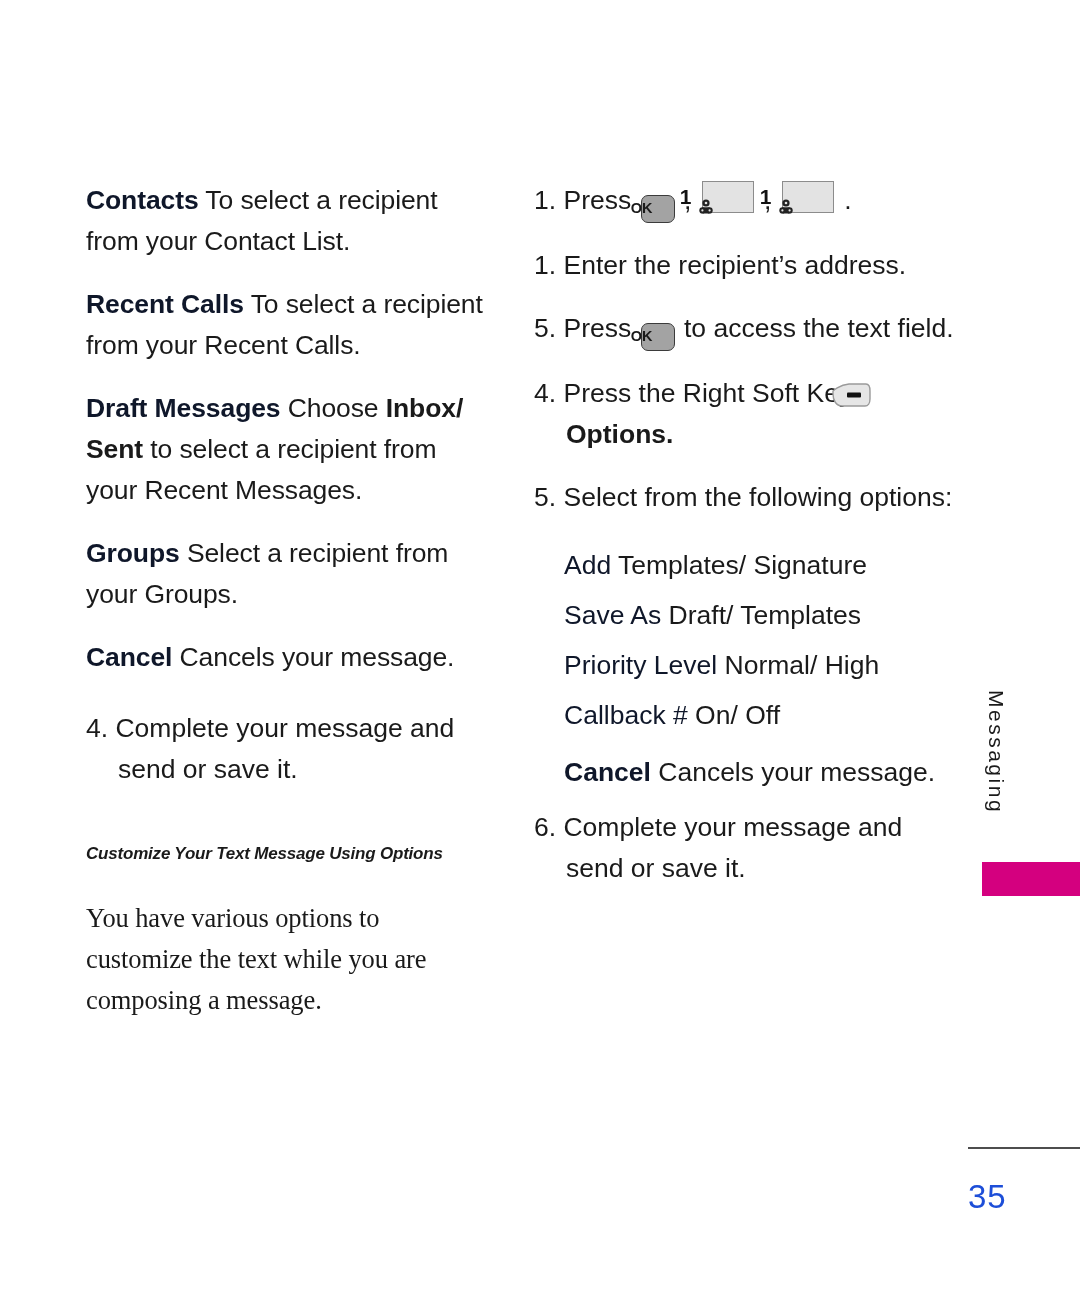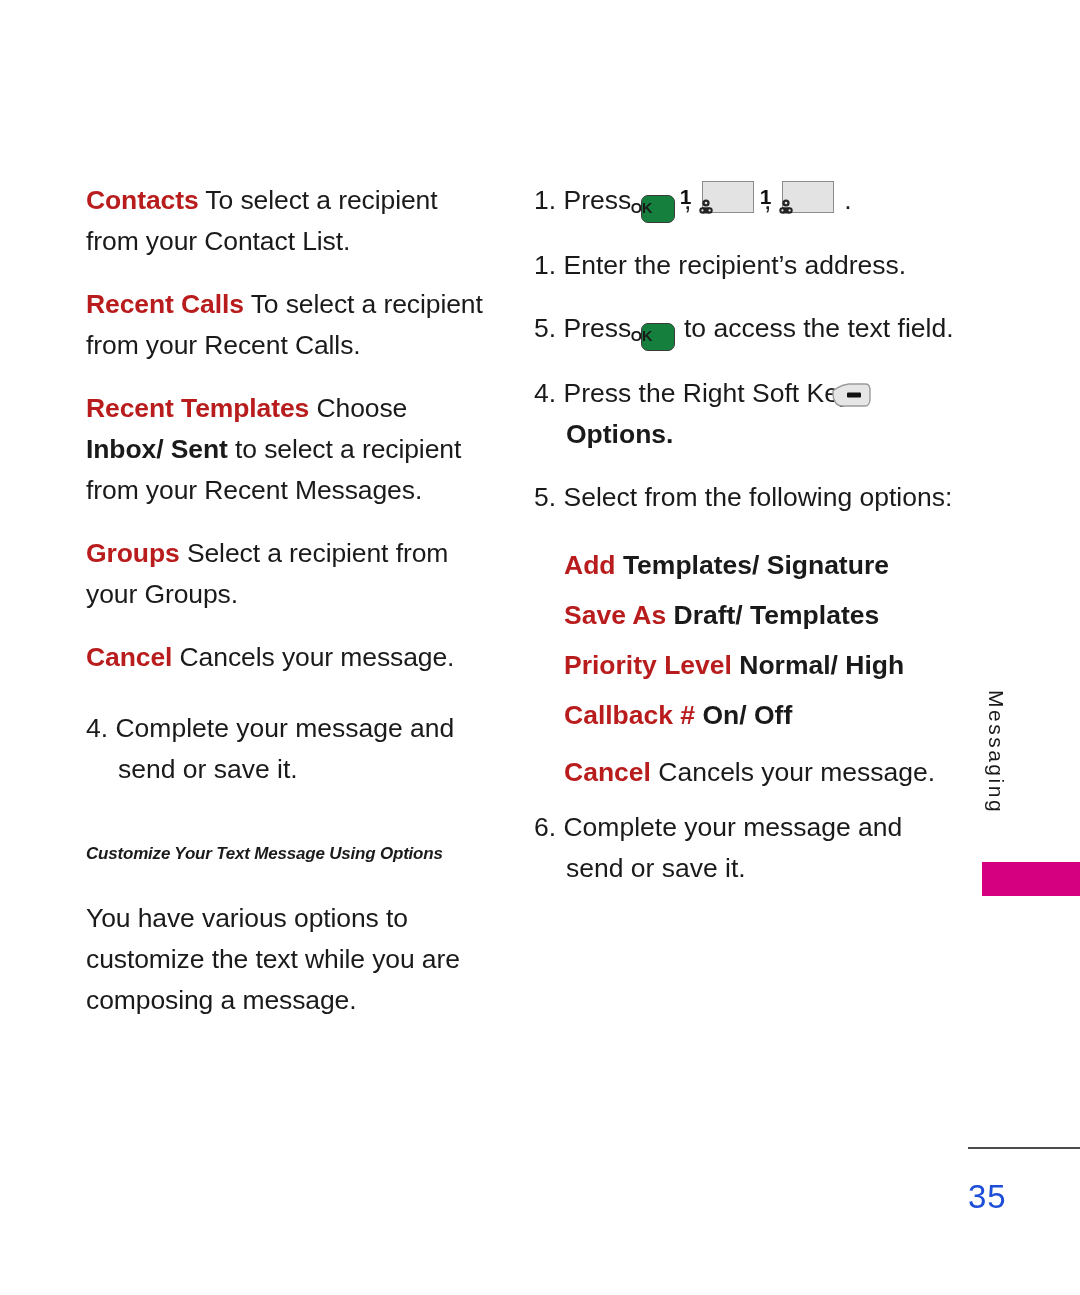--- a/index.html
+++ b/index.html
@@ -29,24 +29,24 @@
   .col-left  { left: 86px;  width: 400px; }
   .col-right { left: 534px; width: 420px; }
 
   .para {
     font-size: 26.5px;
     line-height: 41px;
     margin: 0 0 22px 0;
     font-weight: 400;
     letter-spacing: -0.1px;
   }
-  .para:last-child { margin-bottom: 18px; }
+  .para:last-child { margin-bottom: 18px; font-family: Liberation Serif, serif; }
 
   .term {
-    color: #b91c1c;
+    color: #0f172a;
     font-weight: 700;
     margin-top: 32px;
   }
   .strong {
     font-weight: 700;
     color: #1a1a1a;
   }
 
   
   .step {
@@ -73,42 +73,42 @@
   .options {
     margin: 10px 0 14px 0;
     padding-left: 30px;
   }
   .opt {
     font-size: 26.5px;
     line-height: 50px;
     font-weight: 700;
     white-space: normal;
   }
-  .opt .term { font-weight: 700; }
-  .opt-plain { font-weight: 700; color: #1a1a1a; }
+  .opt .term { font-weight: 400; }
+  .opt-plain { font-weight: 400; color: #1a1a1a; }
 
   .opt-cancel {
     font-size: 26.5px;
     line-height: 41px;
     margin-top: 12px;
     font-weight: 400;
   }
 
   
   .key {
     display: inline-block;
     vertical-align: -4px;
     position: relative;
   }
   .key-ok {
     width: 32px;
     height: 26px;
     border: 1.6px solid #3b3b3b;
     border-radius: 7px;
-    background: #15803d;
+    background: #a3a3a3;
     font-size: 14.5px;
     font-weight: 700;
     line-height: 24px;
     text-align: center;
     letter-spacing: 0px;
     color: #1a1a1a;
     font-family: "Liberation Sans", sans-serif;
     margin: 0 2px;
   }
   .key-num {
@@ -197,21 +197,21 @@
 
     <p class="para">
       <span class="term">Contacts</span><span> To select a recipient from your Contact List.</span>
     </p>
 
     <p class="para">
       <span class="term">Recent Calls</span><span> To select a recipient from your Recent Calls.</span>
     </p>
 
     <p class="para">
-      <span class="term">Recent Templates</span><span> Choose </span><span class="strong">Inbox/ Sent</span><span> to select a recipient from your Recent Messages.</span>
+      <span class="term">Draft Messages</span><span> Choose </span><span class="strong">Inbox/ Sent</span><span> to select a recipient from your Recent Messages.</span>
     </p>
 
     <p class="para">
       <span class="term">Groups</span><span> Select a recipient from your Groups.</span>
     </p>
 
     <p class="para">
       <span class="term">Cancel</span><span> Cancels your message.</span>
     </p>
 

